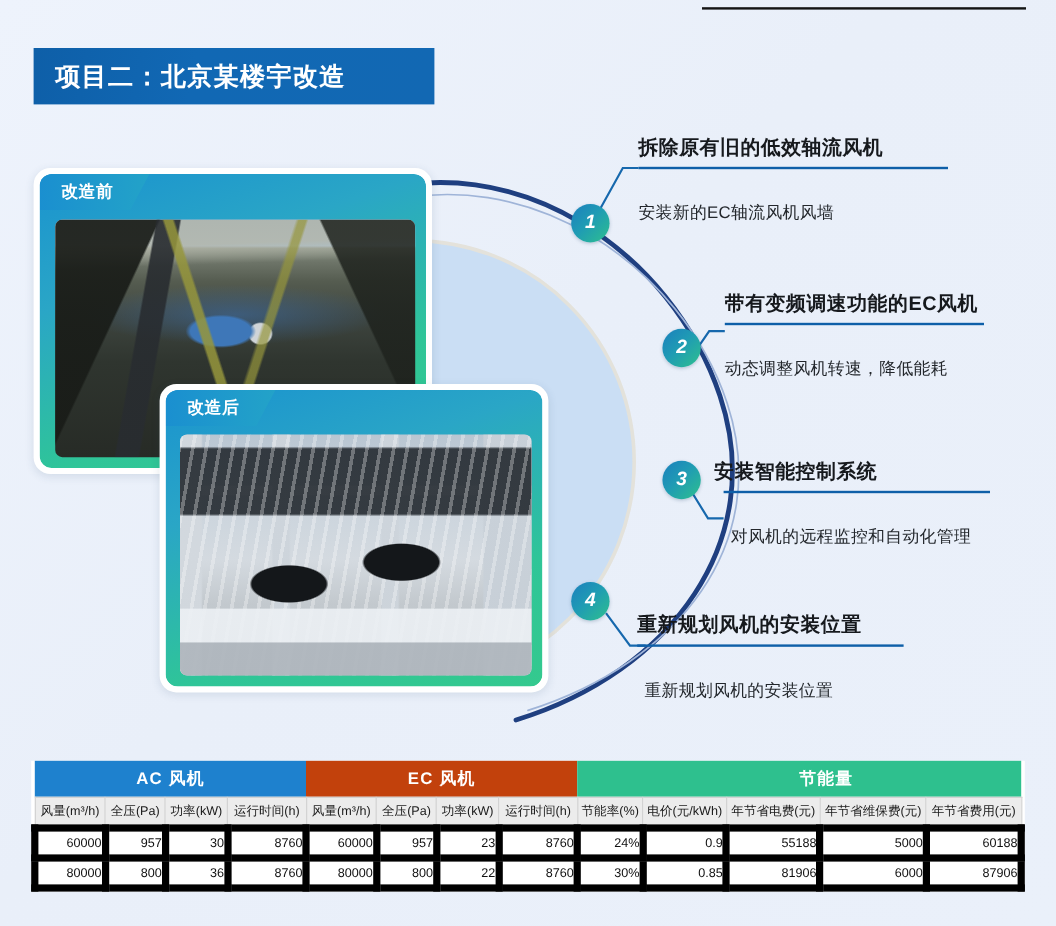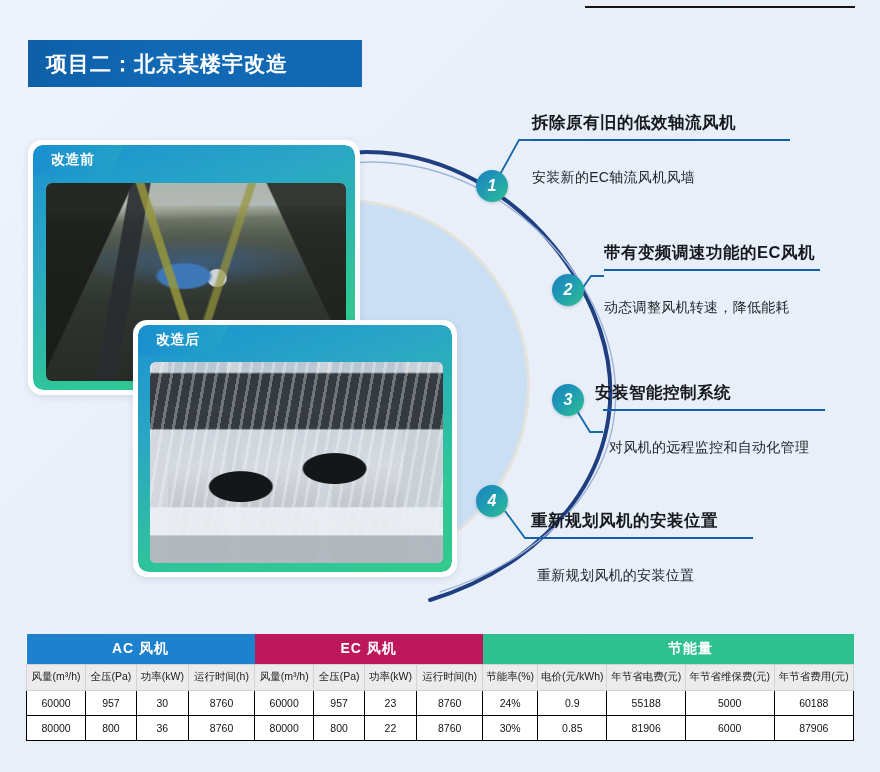--- a/index.html
+++ b/index.html
@@ -177,36 +177,36 @@
     background: #fff;
     font-size: 10.5px;
     color: #1a1a1a;
   }
   table.kpi th.grp {
     color: #fff; font-size: 14px; font-weight: bold;
     height: 30px; letter-spacing: 1px;
     border: none;
   }
   .grp-ac { background: #1e81ce; }
-  .grp-ec { background: #be185d; }
+  .grp-ec { background: #c2410c; }
   .grp-sv { background: #2ec08e; padding-left: 45px; }
   table.kpi th.col {
     background: #ececec;
     font-size: 10.5px;
     font-weight: normal;
     height: 26px;
     border: 1px solid #d3d3d3;
     color: #1a1a1a;
     white-space: nowrap;
     padding: 0 3px;
   }
   table.kpi td {
     height: 25px;
-    text-align: center;
-    border: 1px solid #000000;
+    text-align: right;
+    border: 6px solid #000000;
     font-size: 10.5px;
     background: #fff;
     white-space: nowrap;
   }
   table.kpi tr.data td { color: #111; }
 </style>
 </head>
 <body>
 
 <div id="stage">

